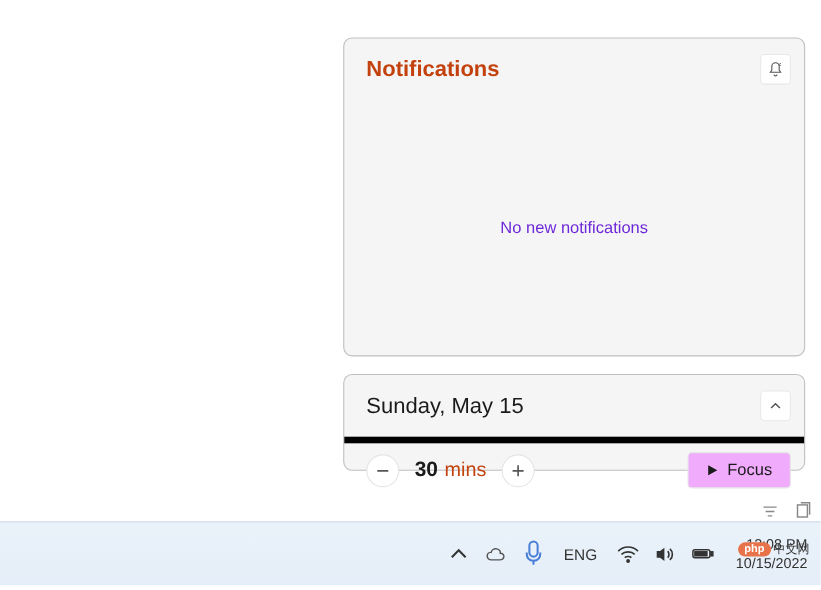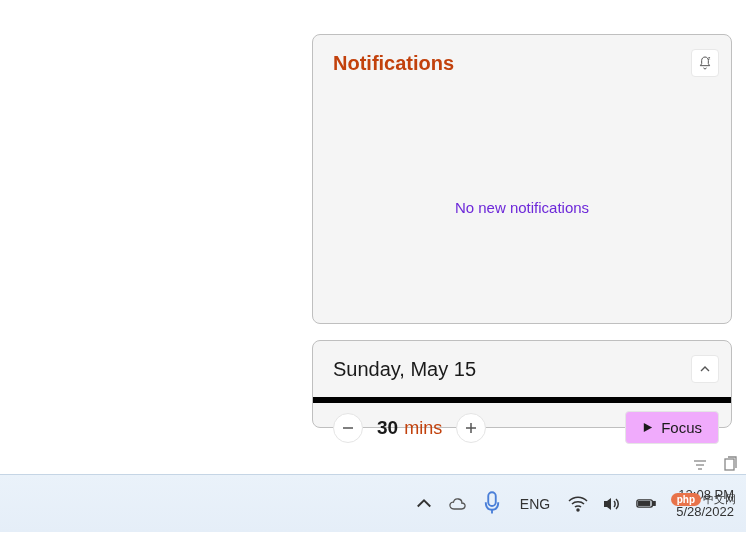--- a/index.html
+++ b/index.html
@@ -312,16 +312,16 @@
     </div>
     <div class="tray-icon">
       <svg viewBox="0 0 22 12" fill="none" stroke="#333" stroke-width="1.5">
           <rect x="1" y="2" width="17" height="8" rx="2"></rect>
           <rect x="19" y="4" width="2" height="4" fill="#333"></rect>
           <rect x="3" y="4" width="12" height="4" fill="#333"></rect>
         </svg>
     </div>
     <div class="tray-clock">
       <div>12:08 PM</div>
-      <div>5/28/2022</div>
+      <div>10/15/2022</div>
     </div>
   </div>
 </div>
 
 </body></html>

